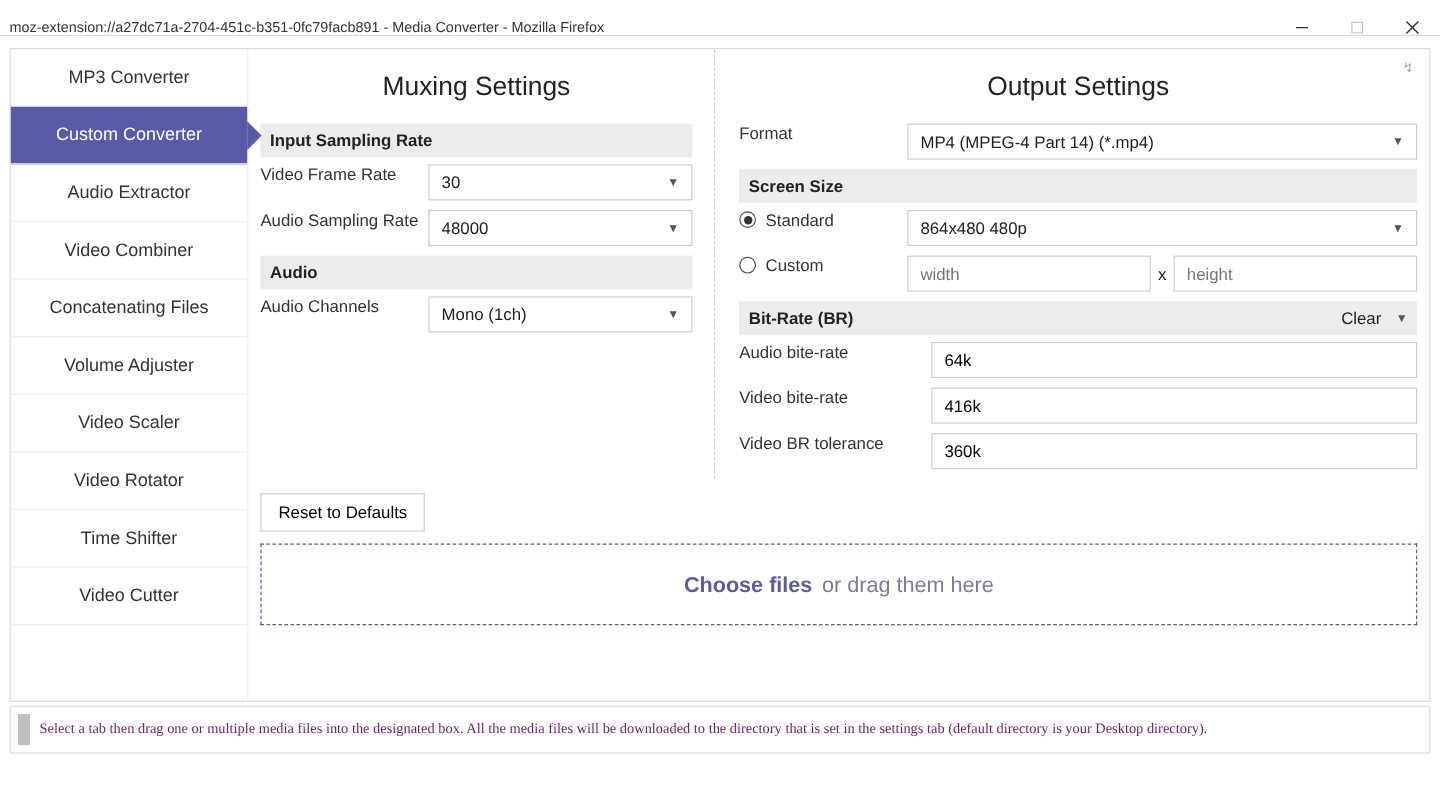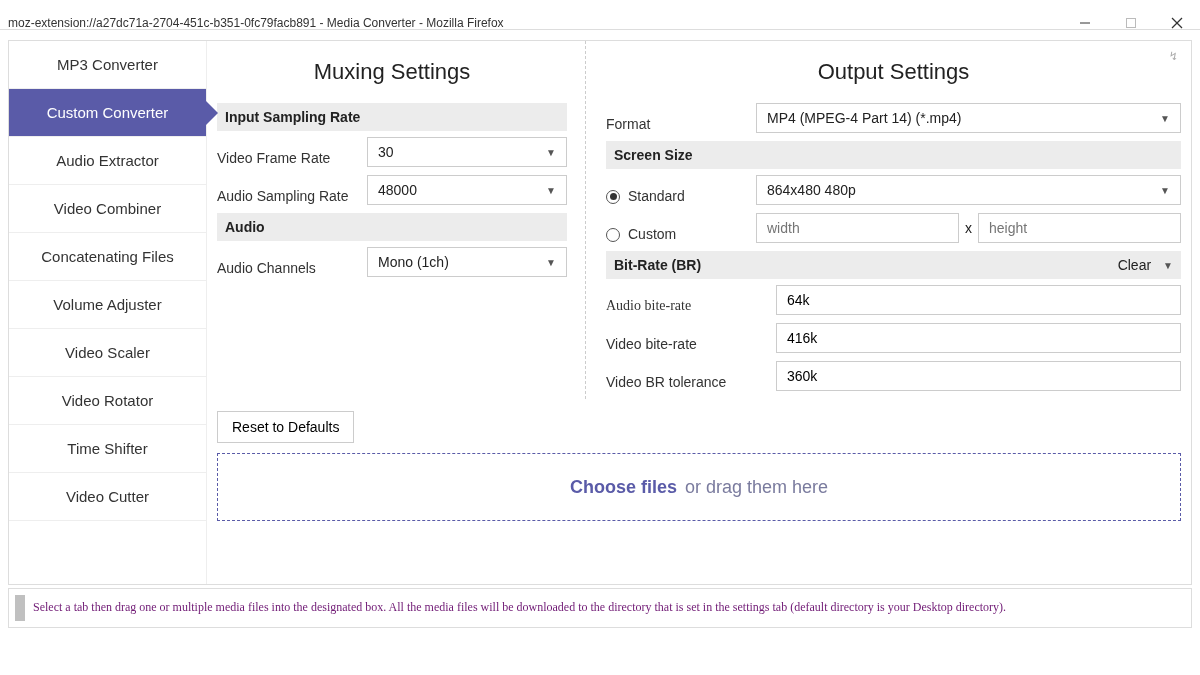--- a/index.html
+++ b/index.html
@@ -17,21 +17,21 @@
   .sidebar-item.active { background: #5a5ba8; color: #fff; }
   .sidebar-item.active::after { content: ""; position: absolute; right: -12px; top: 50%; transform: translateY(-50%); border-left: 12px solid #5a5ba8; border-top: 12px solid transparent; border-bottom: 12px solid transparent; }
   .content { flex: 1; display: flex; flex-direction: column; padding: 0 10px 10px 10px; }
   .columns { display: flex; gap: 20px; }
   .col { flex: 1; }
   .col-left { border-right: 1px dashed #ccc; padding-right: 18px; }
   .col h2 { font-size: 22px; font-weight: 400; text-align: center; margin: 18px 0 18px 0; }
   .section-head { background: #ececec; font-weight: bold; font-size: 14px; padding: 6px 8px; margin-bottom: 6px; display: flex; align-items: center; justify-content: space-between; }
   .section-head .clear { font-weight: normal; font-size: 14px; margin-right: 6px; }
   .section-head .chev { font-size: 10px; color: #555; margin-left: 6px; }
-  .row { display: flex; align-items: flex-end; margin-bottom: 8px; gap: 10px; }
+  .row { display: flex; align-items: flex-start; margin-bottom: 8px; }
   .row-label { width: 140px; font-size: 14px; color: #333; line-height: 1.2; }
   .dropdown { flex: 1; border: 1px solid #ccc; height: 30px; display: flex; align-items: center; justify-content: space-between; padding: 0 10px; cursor: pointer; background: #fff; }
   .dropdown .chev { font-size: 10px; color: #555; }
   .textinput { flex: 1; border: 1px solid #ccc; height: 30px; padding: 0 10px; font-size: 14px; outline: none; }
   .radio { width: 14px; height: 14px; border-radius: 50%; border: 1.5px solid #555; display: inline-flex; align-items: center; justify-content: center; margin-right: 8px; flex-shrink: 0; }
   .radio .dot { width: 7px; height: 7px; border-radius: 50%; background: #333; }
   .size-row { display: flex; align-items: center; gap: 6px; }
   .size-row .textinput { flex: 1; min-width: 0; }
   .reset-btn { border: 1px solid #ccc; background: #fff; padding: 7px 14px; font-size: 14px; cursor: pointer; margin-top: 12px; align-self: flex-start; }
   .dropzone { border: 1.5px dashed #5a5ba8; margin-top: 10px; height: 68px; display: flex; align-items: center; justify-content: center; gap: 8px; cursor: pointer; }
@@ -181,21 +181,21 @@
 
         <div class="section-head">
           <span>Bit-Rate (BR)</span>
           <span style="display:flex;align-items:center;text-align:right;">
             <span class="clear">Clear</span>
             <span class="chev">▼</span>
           </span>
         </div>
 
         <div class="row">
-          <div class="row-label" style="width:160px;font-family:Liberation Serif, serif;">Audio bite-rate</div>
+          <div class="row-label" style="width:160px;">Audio bite-rate</div>
           <input class="textinput" value="64k" style="">
         </div>
 
         <div class="row">
           <div class="row-label" style="width:160px;">Video bite-rate</div>
           <input class="textinput" value="416k" style="">
         </div>
 
         <div class="row">
           <div class="row-label" style="width:160px;">Video BR tolerance</div>

